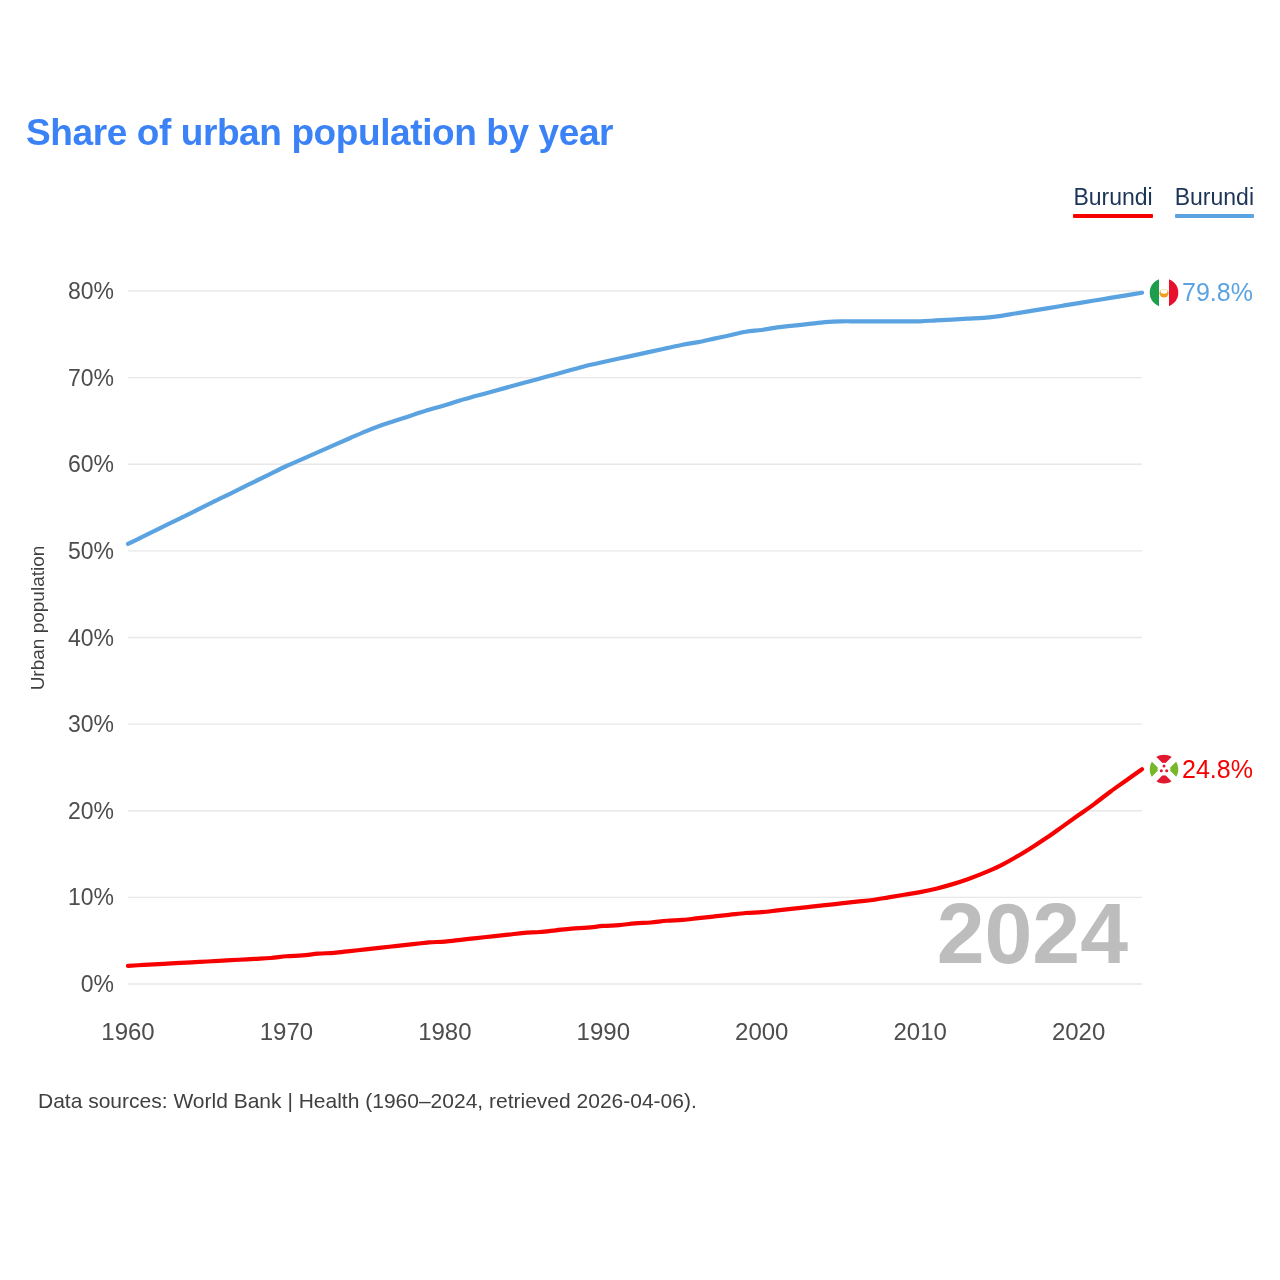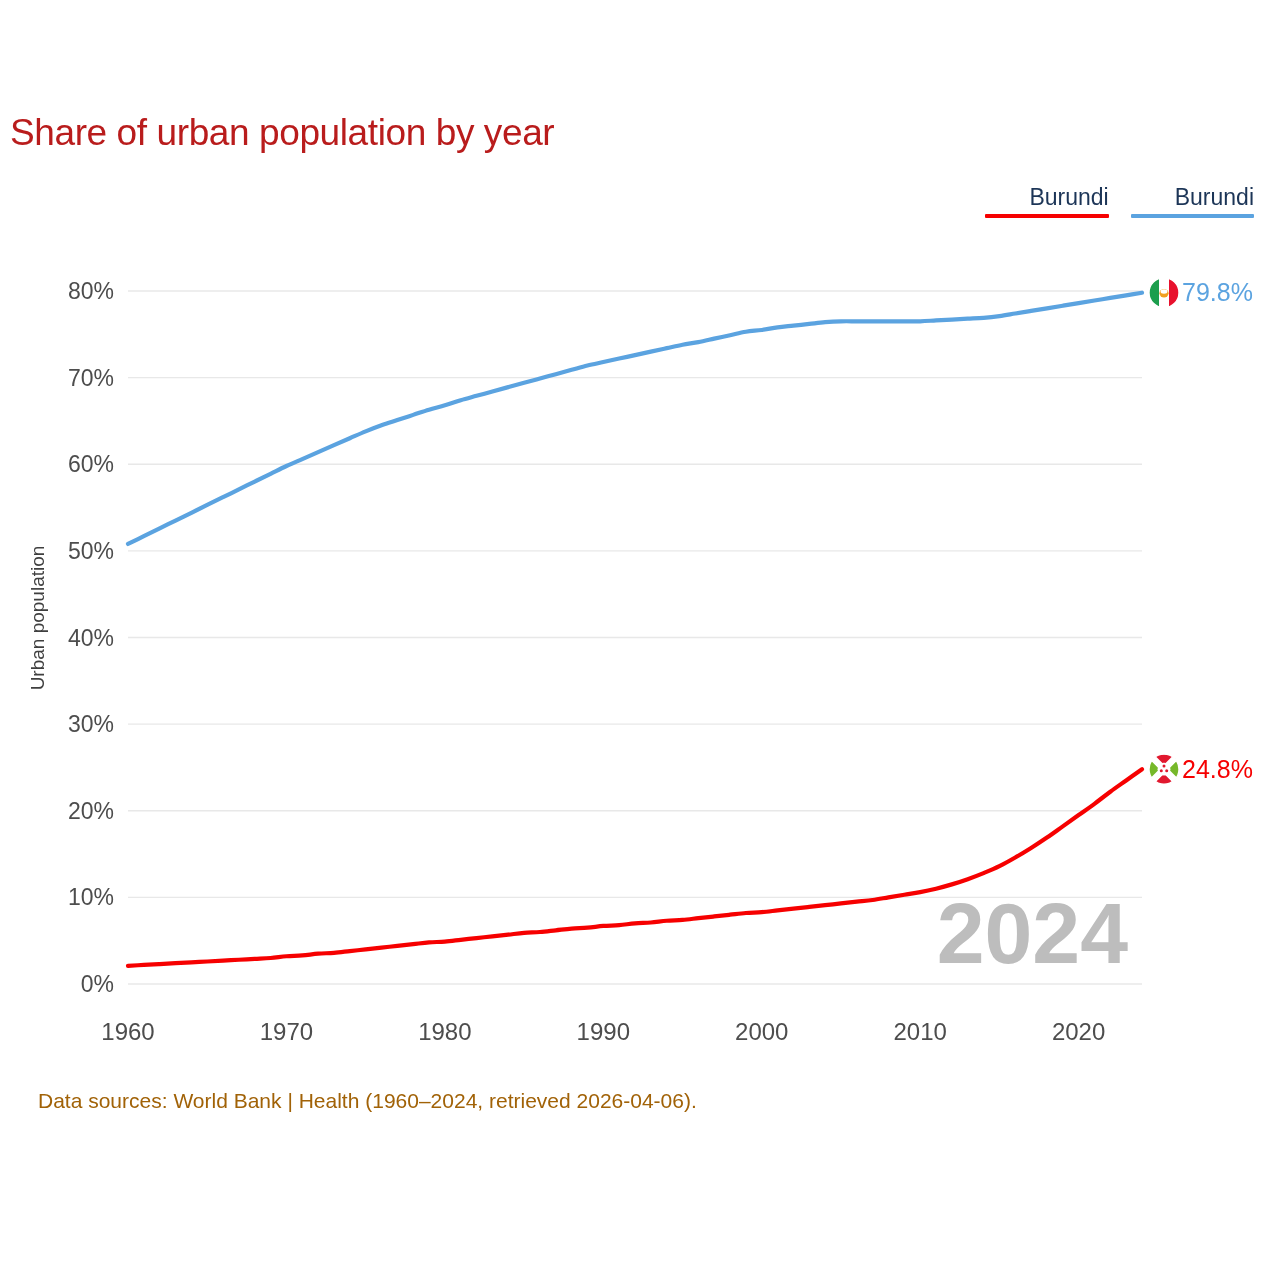--- a/index.html
+++ b/index.html
@@ -13,25 +13,25 @@
     position: relative;
     font-family: "Liberation Sans", sans-serif;
     overflow: hidden;
   }
   #chart-root {
     position: absolute;
     inset: 0;
   }
   .chart-title {
     position: absolute;
-    left: 10px;
+    left: 26px;
     top: 112px;
     font-size: 37px;
-    font-weight: normal;
-    color: #b91c1c;
+    font-weight: bold;
+    color: #3b82f6;
     letter-spacing: -0.4px;
     white-space: nowrap;
   }
   .legend {
     position: absolute;
     right: 26px;
     top: 184px;
     display: flex;
     gap: 22px;
     align-items: flex-start;
@@ -41,21 +41,20 @@
     flex-direction: column;
     align-items: stretch;
     cursor: pointer;
   }
   .legend-label {
     font-size: 23px;
     color: #1c3557;
     line-height: 26px;
     white-space: nowrap;
     text-align: center;
-    margin-left: 44px;
   }
   .legend-bar {
     height: 4px;
     margin-top: 4px;
     border-radius: 1px;
   }
   .plot-svg {
     position: absolute;
     left: 0;
     top: 0;
@@ -92,21 +91,21 @@
   }
   .gridline {
     stroke: #e8e8e8;
     stroke-width: 1.4;
   }
   .footer {
     position: absolute;
     left: 38px;
     top: 1082px;
     font-size: 21px;
-    color: #a16207;
+    color: #404040;
     line-height: 37px;
   }
   .footer div { white-space: nowrap; }
 </style>
 </head>
 <body>
 
 <div id="chart-root">
 
   <div class="chart-title">Share of urban population by year</div>

